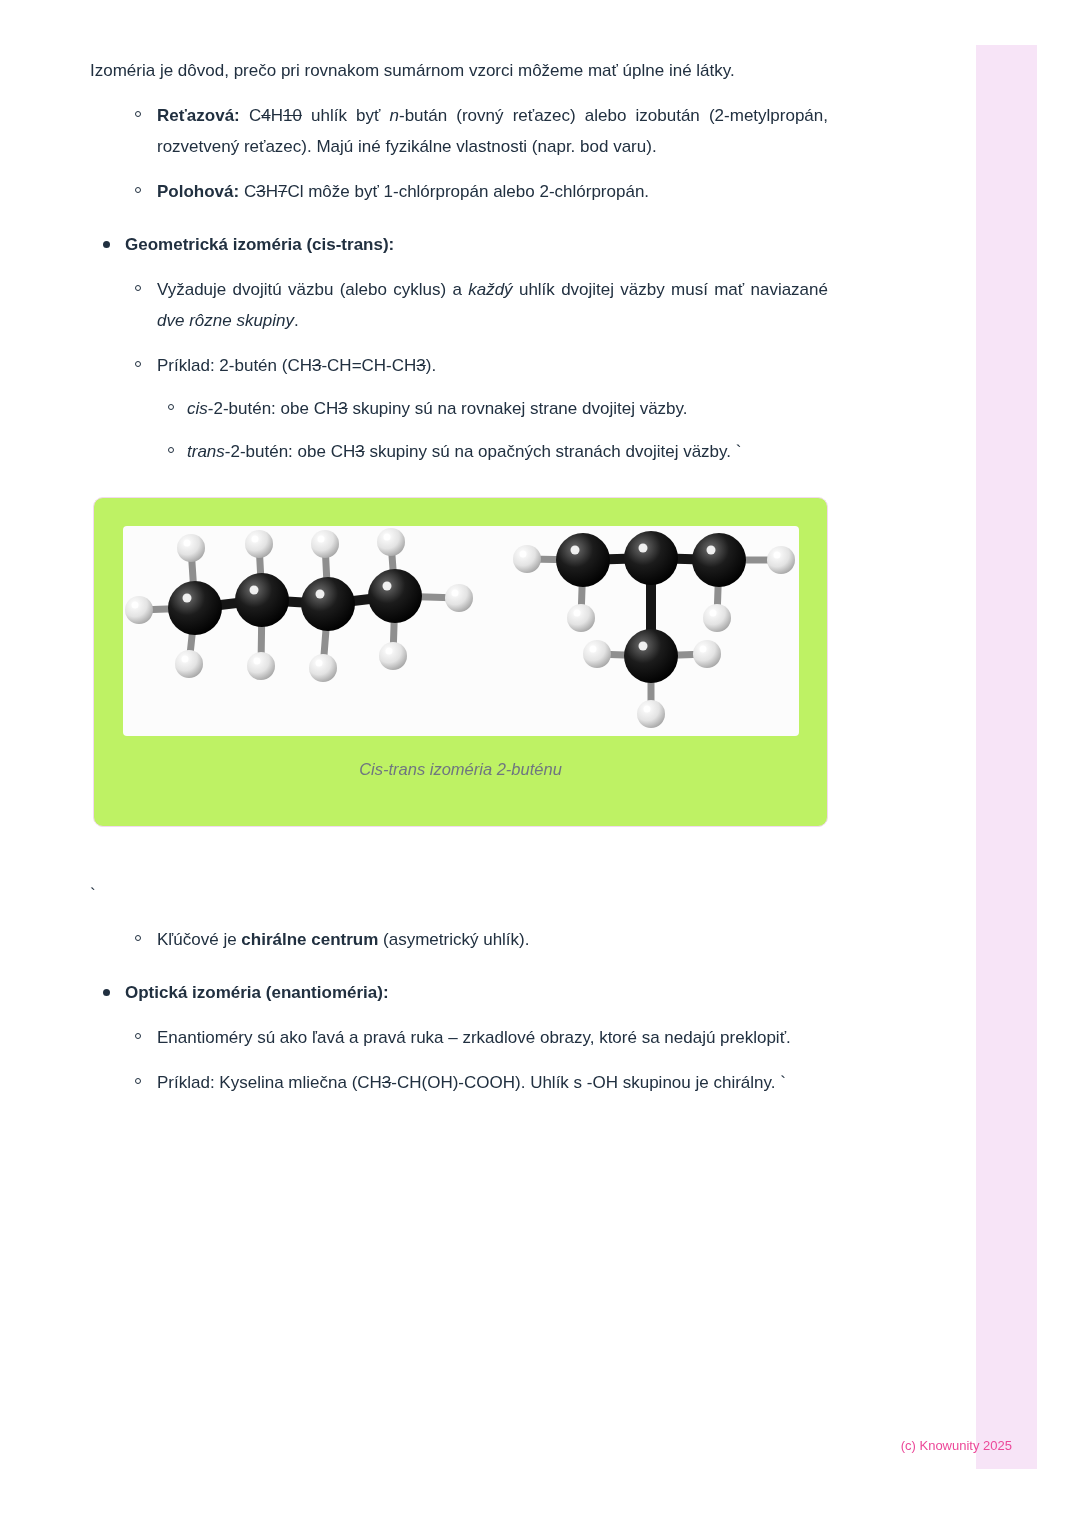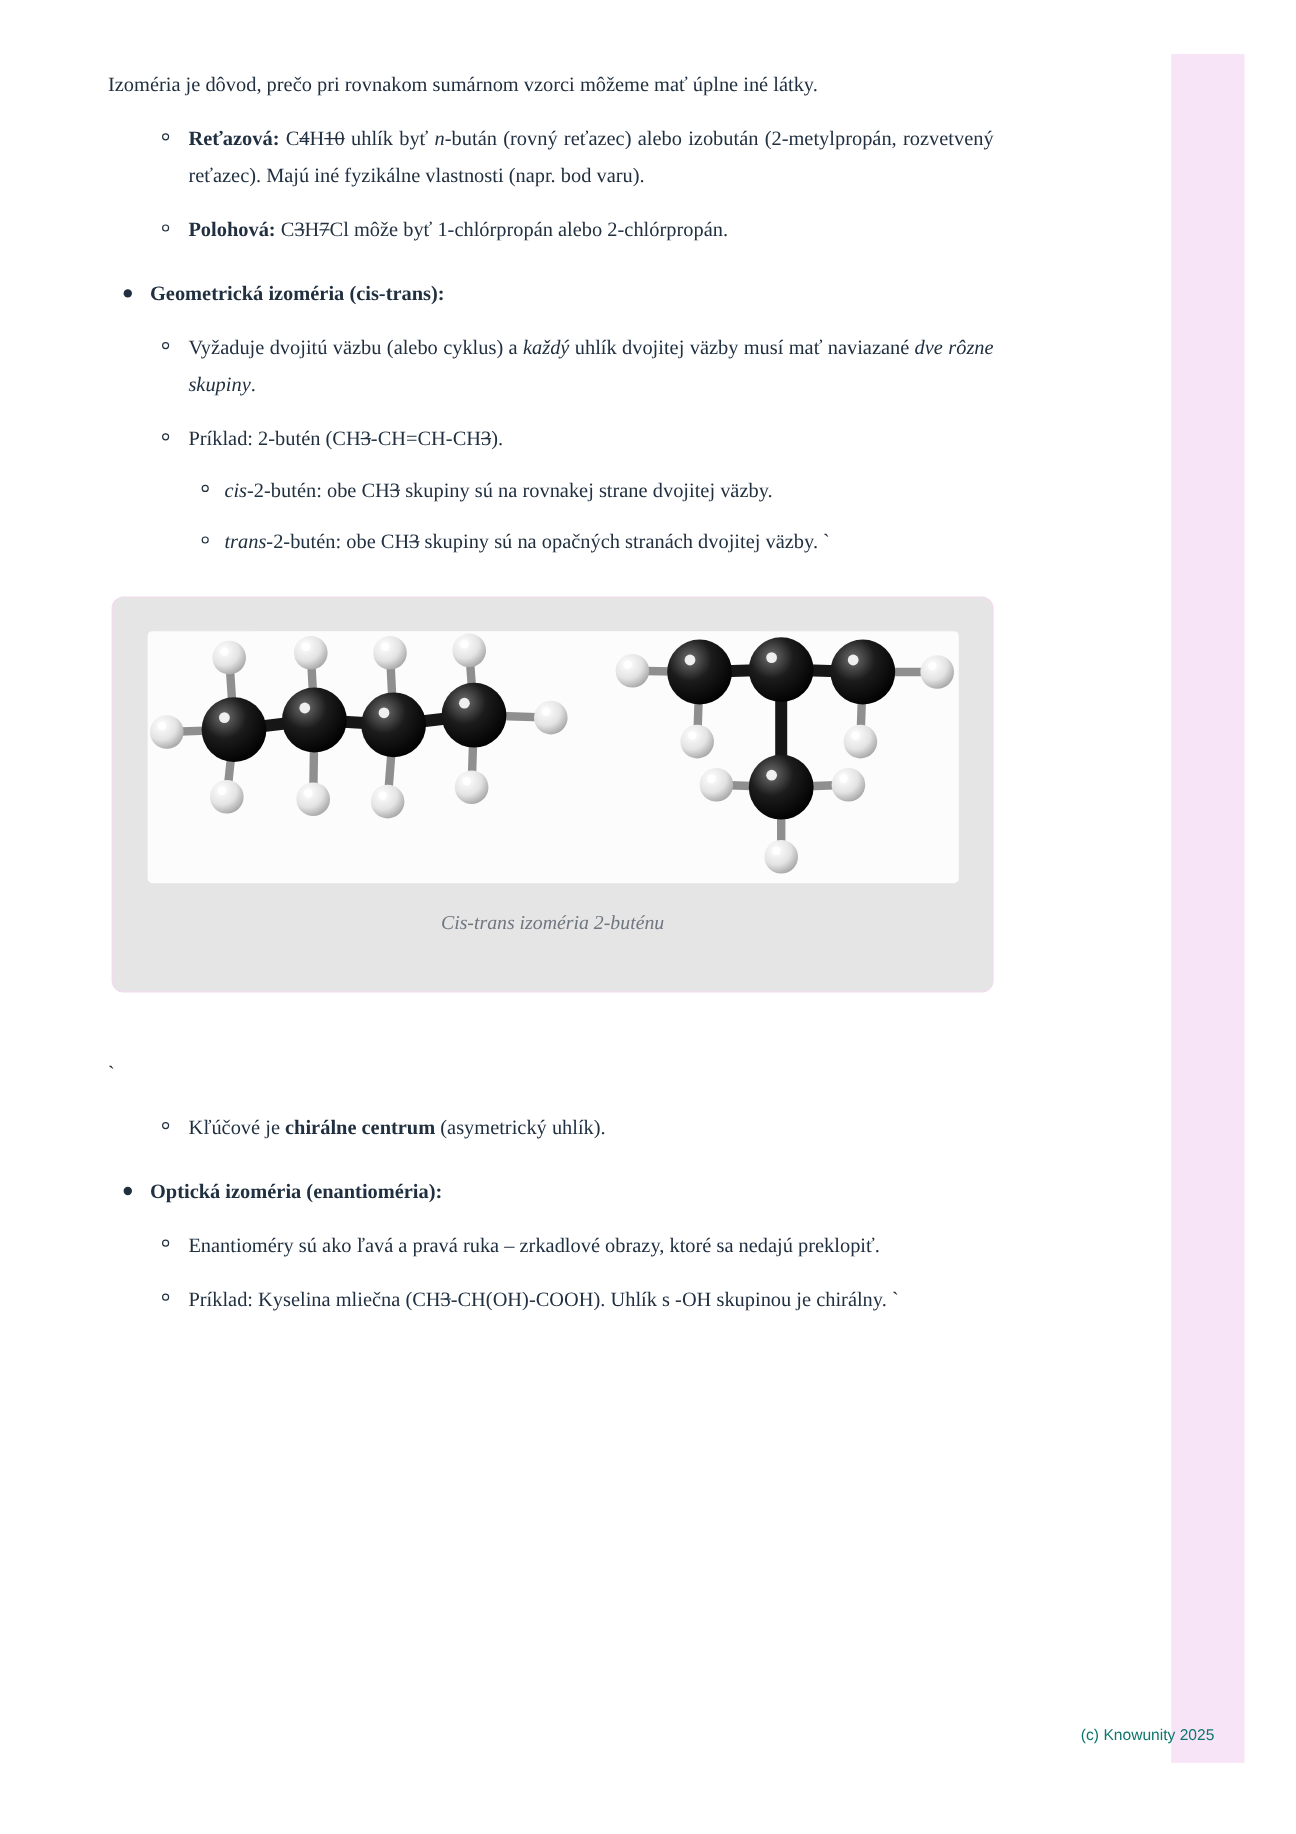--- a/index.html
+++ b/index.html
@@ -29,21 +29,21 @@
   .content {
     position: absolute;
     left: 90px;
     top: 55px;
     width: 738px;
     font-size: 17px;
     line-height: 31px;
     text-align: justify;
     z-index: 1;
   }
-  p { margin: 0; font-family: Liberation Serif, serif; }
+  p { margin: 0; }
   b { font-weight: 700; }
   i { font-style: italic; }
   s { text-decoration: line-through; }
 
   .li { display: flex; }
   .txt { flex: 1; }
   .bullet { flex: 0 0 auto; }
   .dot {
     width: 7px; height: 7px;
     border-radius: 50%;
@@ -64,21 +64,21 @@
   .l2 .bullet { margin-right: 16px; }
   .l3 { margin-top: 12px; padding-left: 78px; }
   .l3 .bullet { margin-right: 13px; }
 
   .figure-box {
     margin: 30px 0 0 3px;
     width: 735px;
     height: 330px;
     border: 1px solid #f2d9ef;
     border-radius: 10px;
-    background: #e5e5e5;
+    background: #bef264;
     padding-top: 28px;
     text-align: center;
   }
   .mol-wrap {
     width: 676px;
     margin: 0 auto;
     background: #fcfcfc;
     border-radius: 4px;
   }
   .mol-wrap svg { display: block; }
@@ -91,21 +91,21 @@
     line-height: 22px;
     color: #6f7680;
     text-align: center;
   }
   .stray { margin-top: 52px; }
   .footer {
     position: absolute;
     right: 68px;
     top: 1438px;
     font-size: 13px;
-    color: #0f766e;
+    color: #ec4899;
     z-index: 2;
   }
 </style>
 </head>
 <body>
 
 <div class="page">
   <div class="stripe"></div>
 
   <div class="content">

